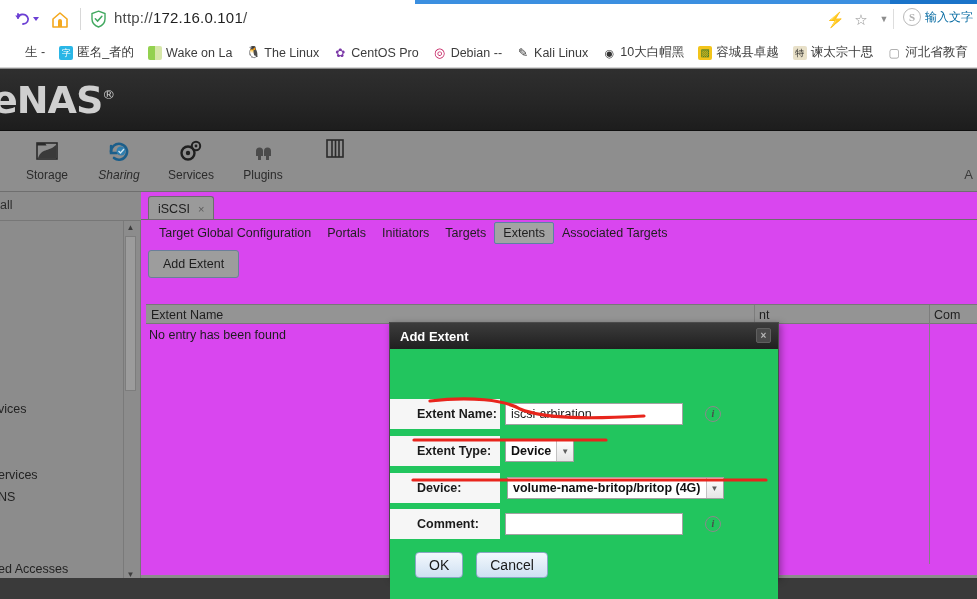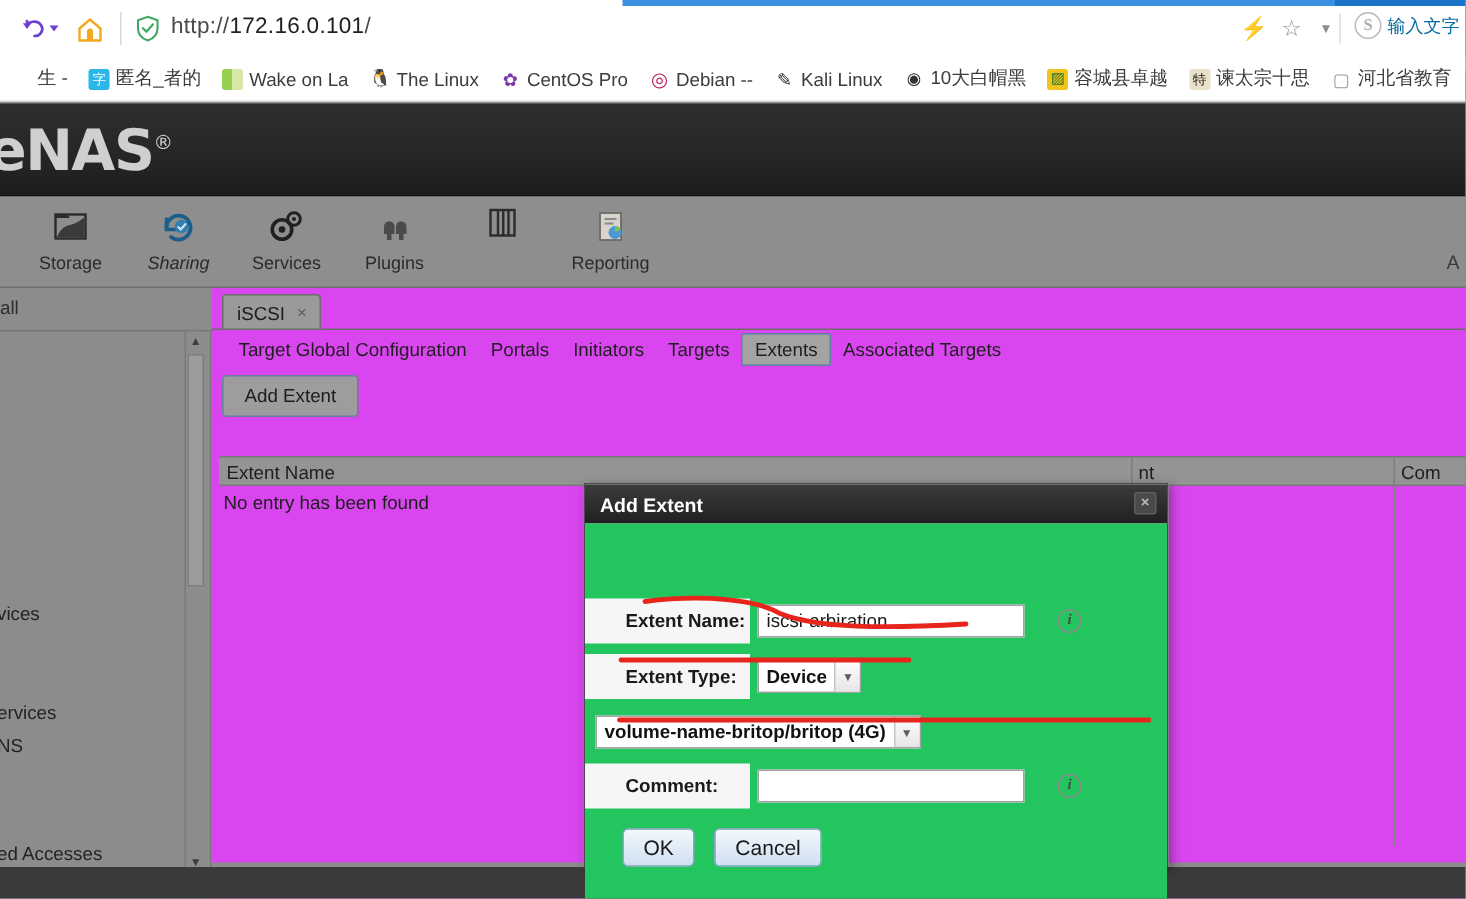--- a/index.html
+++ b/index.html
@@ -418,32 +418,20 @@
           <svg width="28" height="26" viewBox="0 0 28 26">
               <rect x="6" y="5" width="16" height="17" fill="none" stroke="#2b2b2b" stroke-width="1.6"></rect>
               <line x1="11" y1="5" x2="11" y2="22" stroke="#2b2b2b" stroke-width="1.6"></line>
               <line x1="14.5" y1="5" x2="14.5" y2="22" stroke="#2b2b2b" stroke-width="1.6"></line>
               <line x1="18" y1="5" x2="18" y2="22" stroke="#2b2b2b" stroke-width="1.6"></line>
             </svg>
         </span>
         <span class="tb-label">Jails</span>
       </div>
 
-      <div class="tb-item" style="left:369px;">
-        <span class="tb-ico">
-          <svg width="28" height="26" viewBox="0 0 28 26">
-              <rect x="7" y="4" width="14" height="18" fill="#d9d4cb" stroke="#6b6b6b" stroke-width="1.2"></rect>
-              <line x1="10" y1="8" x2="18" y2="8" stroke="#8a8a8a" stroke-width="1.2"></line>
-              <line x1="10" y1="11" x2="16" y2="11" stroke="#8a8a8a" stroke-width="1.2"></line>
-              <circle cx="17" cy="17" r="4.3" fill="#4b9ad6"></circle>
-              <path d="M17 17 L17 12.8 A4.3 4.3 0 0 1 20.7 15 Z" fill="#7ec143"></path>
-            </svg>
-        </span>
-        <span class="tb-label">Reporting</span>
-      </div>
 
       <div class="tb-right-a">A</div>
     </div>
 
     <div class="sidebar">
       <div class="sb-top-label">all</div>
       <div class="sb-panel">
         <div class="sb-item" style="top:181px;">vices</div>
         <div class="sb-item" style="top:247px;">ervices</div>
         <div class="sb-item" style="top:269px;">NS</div>
@@ -517,20 +505,21 @@
         <div class="form-label">Extent Type:</div>
         <div class="form-field">
           <div class="sel">
             <span class="sel-val">Device</span>
             <span class="sel-arrow">▼</span>
           </div>
         </div>
       </div>
 
       <div class="form-row" style="top:124px;">
+        <div class="form-label">Device:</div>
         <div class="form-field" style="margin-left:7px;">
           <div class="sel">
             <span class="sel-val">volume-name-britop/britop (4G)</span>
             <span class="sel-arrow">▼</span>
           </div>
         </div>
       </div>
 
       <div class="form-row" style="top:160px;">
         <div class="form-label">Comment:</div>

